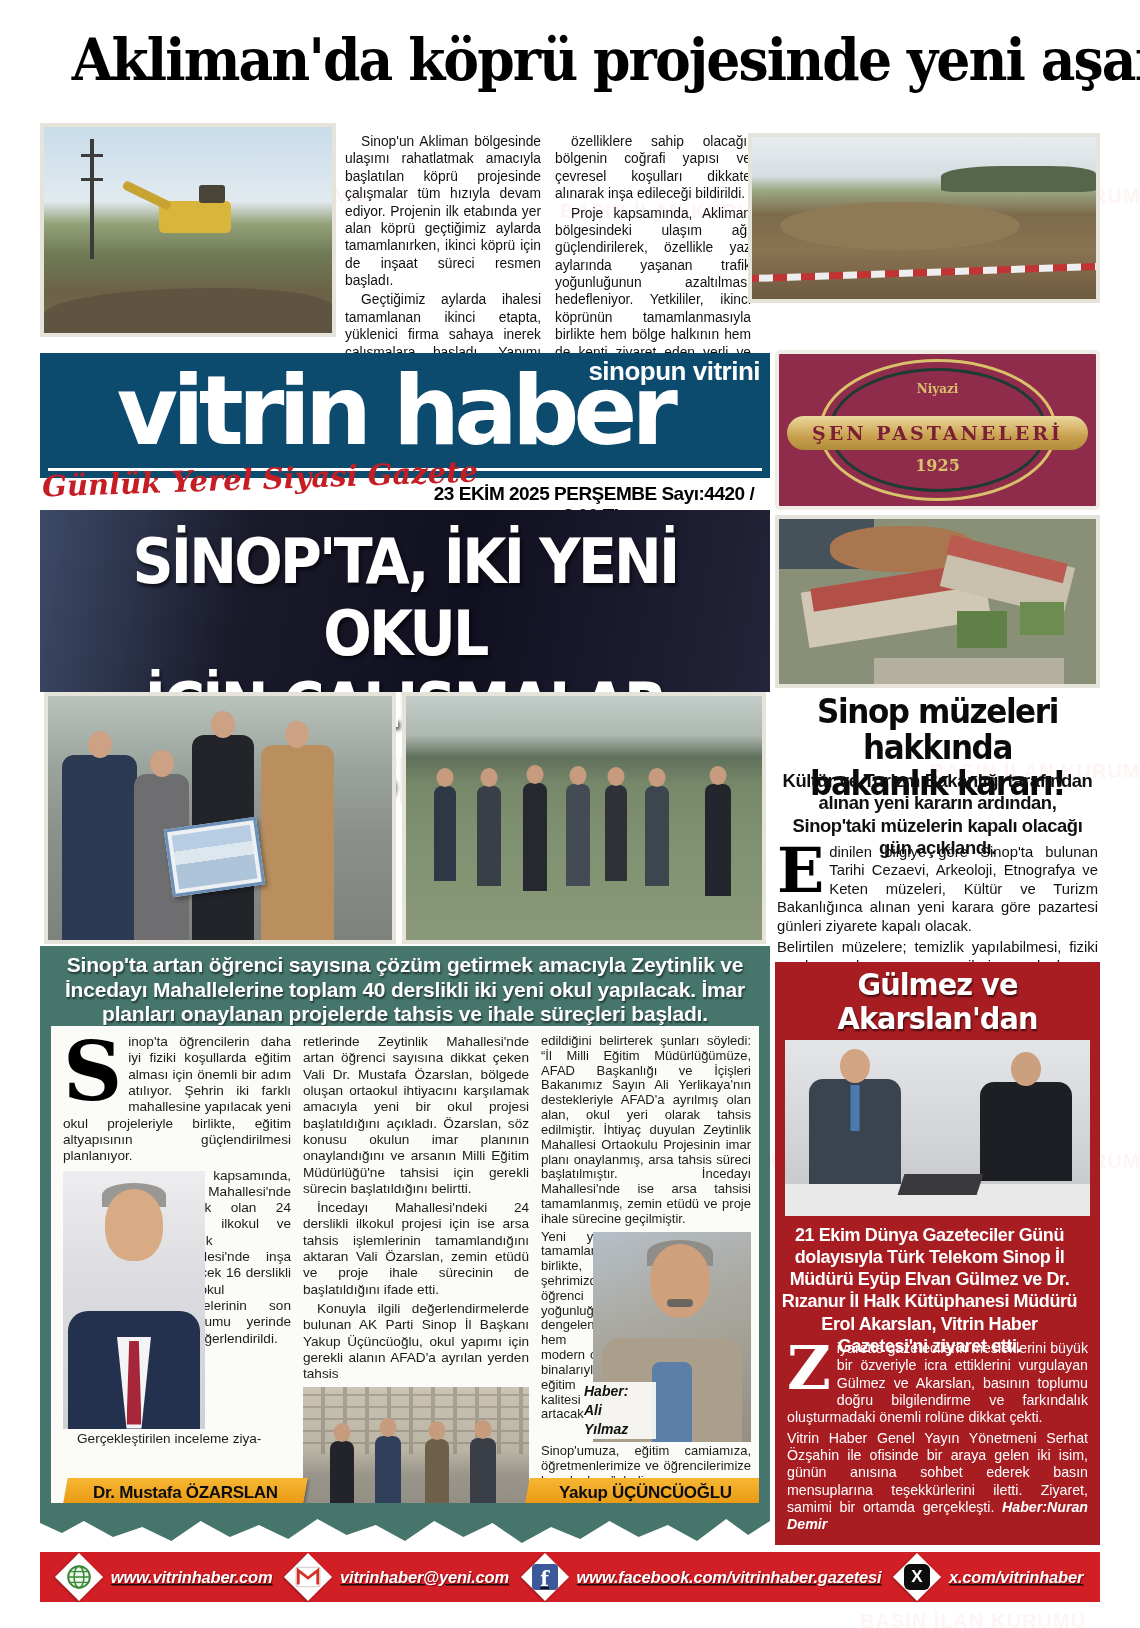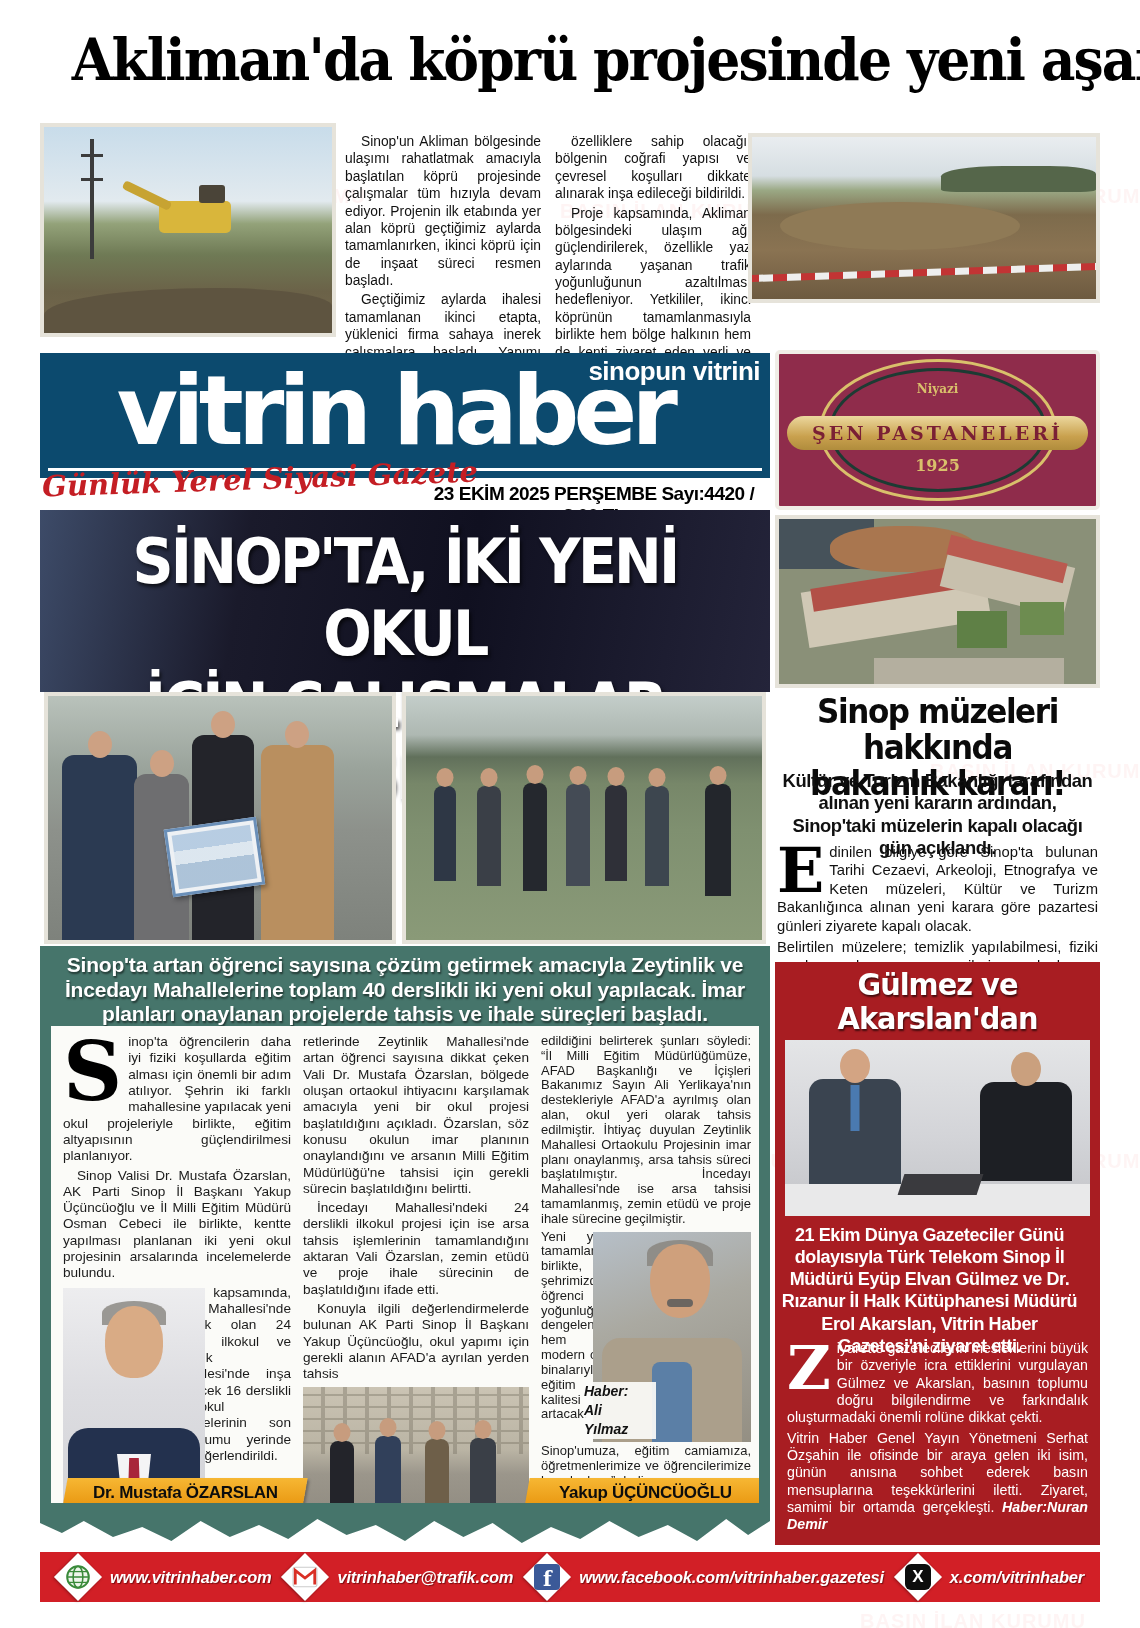--- a/index.html
+++ b/index.html
@@ -210,21 +210,21 @@
   .visit-body .dropcap { color:#fff; font-size:60px; line-height:48px; margin:4px 6px 0 0; }
   .visit-body p { margin-bottom:3px; }
 
   
   .torn { left:40px; top:1503px; width:730px; height:40px; background:#46756b;
     clip-path:polygon(0 0,100% 0,100% 45%,97% 80%,94% 40%,90% 95%,86% 55%,82% 85%,78% 45%,74% 90%,70% 60%,66% 100%,62% 50%,58% 85%,54% 45%,50% 95%,46% 55%,42% 80%,38% 40%,34% 90%,30% 55%,26% 85%,22% 45%,18% 95%,14% 60%,10% 85%,6% 45%,3% 75%,0 50%); }
 
   
   .footer { left:40px; top:1552px; width:1060px; height:50px; background:#d21f26;
     display:flex; align-items:center; justify-content:space-around; padding:0 10px; }
-  .fitem { display:flex; align-items:center; gap:10px; cursor:pointer; }
+  .fitem { display:flex; align-items:center; gap:10px; cursor:pointer;text-decoration:underline; }
   .fdiamond { position:relative; width:44px; height:44px; display:flex; align-items:center; justify-content:center; }
   .fdiamond::before { content:""; position:absolute; inset:5px; background:#fff; transform:rotate(45deg);
     box-shadow:0 1px 3px rgba(0,0,0,0.35); }
   .ficon { position:relative; z-index:1; display:flex; align-items:center; justify-content:center; }
   .flabel { color:#fff; font-weight:bold; font-style:italic; font-size:16.5px; letter-spacing:-0.2px;
     text-shadow:1px 1px 1px #7a0d10; white-space:nowrap; }
   .icon-fb { width:26px; height:26px; background:#3b5998; border-radius:4px; color:#fff;
     font-family:"DejaVu Serif", serif; font-weight:bold; font-size:20px; display:flex;
     align-items:flex-end; justify-content:center; line-height:1.05; }
   .icon-x { width:26px; height:26px; background:#0d0d0d; border-radius:6px; color:#fff;
@@ -312,21 +312,20 @@
     <div class="sfig" style="left:56%;bottom:24%;width:22px;height:96px;background:#2f3038"></div>
     <div class="sfig" style="left:67%;bottom:22%;width:24px;height:100px;background:#3d464f"></div>
     <div class="sfig" style="left:84%;bottom:18%;width:26px;height:112px;background:#23262c"></div>
   </div>
 
   <div class="abs lead-standfirst">Sinop'ta artan öğrenci sayısına çözüm getirmek amacıyla Zeytinlik ve İncedayı Mahallelerine toplam 40 derslikli iki yeni okul yapılacak. İmar planları onaylanan projelerde tahsis ve ihale süreçleri başladı.</div>
 
   <div class="abs article-area">
     <div class="acol c1">
       <p><span class="dropcap">S</span><span>inop'ta öğrencilerin daha iyi fiziki koşullarda eğitim alması için önemli bir adım atılıyor. Şehrin iki farklı mahallesine yapılacak yeni okul projeleriyle birlikte, eğitim altyapısının güçlendirilmesi planlanıyor.</span></p>
-      <p class="ind">Sinop Valisi Dr. Mustafa Özarslan, AK Parti Sinop İl Başkanı Yakup Üçüncüoğlu ve İl Milli Eğitim Müdürü Osman Cebeci ile birlikte, kentte yapılması planlanan iki yeni okul projesinin arsalarında incelemelerde bulundu.</p>
       <div class="oz-photo">
         <div class="oz-hair"></div>
         <div class="oz-head"></div>
         <div class="oz-suit"></div>
         <div class="oz-shirt"></div>
         <div class="oz-tie"></div>
       </div>
       <p class="ind">Ziyaret kapsamında, İncedayı Mahallesi'nde yapılacak olan 24 derslikli ilkokul ve Zeytinlik Mahallesi'nde inşa edilecek 16 derslikli ortaokul projelerinin son durumu yerinde değerlendirildi.</p>
       <p class="ind">Gerçekleştirilen inceleme ziya-</p>
     </div>
@@ -427,21 +426,21 @@
     </div>
     <div class="fitem">
       <div class="fdiamond">
         <span class="ficon">
           <svg width="26" height="22" viewBox="0 0 24 20">
             <rect x="1" y="1" width="22" height="18" rx="2" fill="#ffffff" stroke="#cccccc"></rect>
             <path d="M3 17 V4 l9 7 9-7 v13" fill="none" stroke="#d93025" stroke-width="2.6"></path>
           </svg>
         </span>
       </div>
-      <span class="flabel">vitrinhaber@trafik.com</span>
+      <span class="flabel">vitrinhaber@yeni.com</span>
     </div>
     <div class="fitem">
       <div class="fdiamond">
         <span class="ficon icon-fb">f</span>
       </div>
       <span class="flabel">www.facebook.com/vitrinhaber.gazetesi</span>
     </div>
     <div class="fitem">
       <div class="fdiamond">
         <span class="ficon icon-x">X</span>

